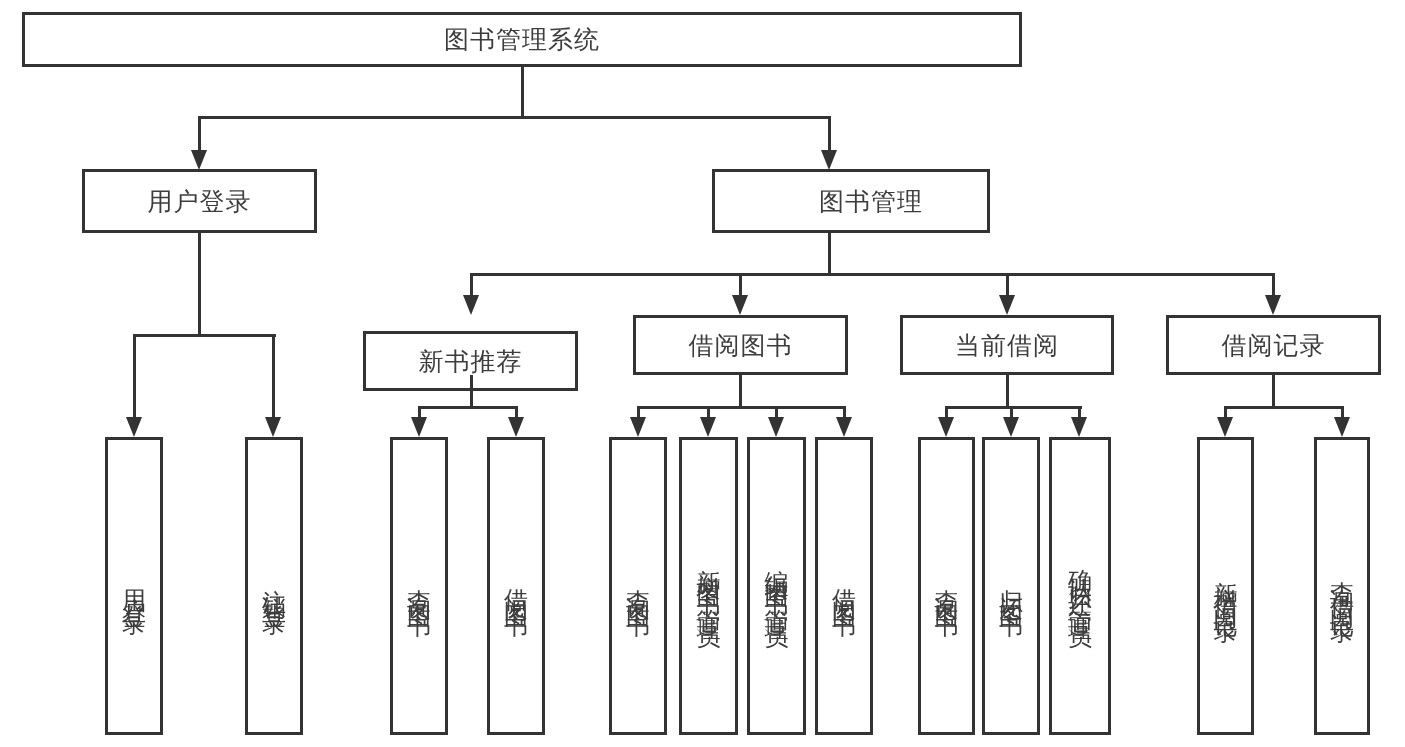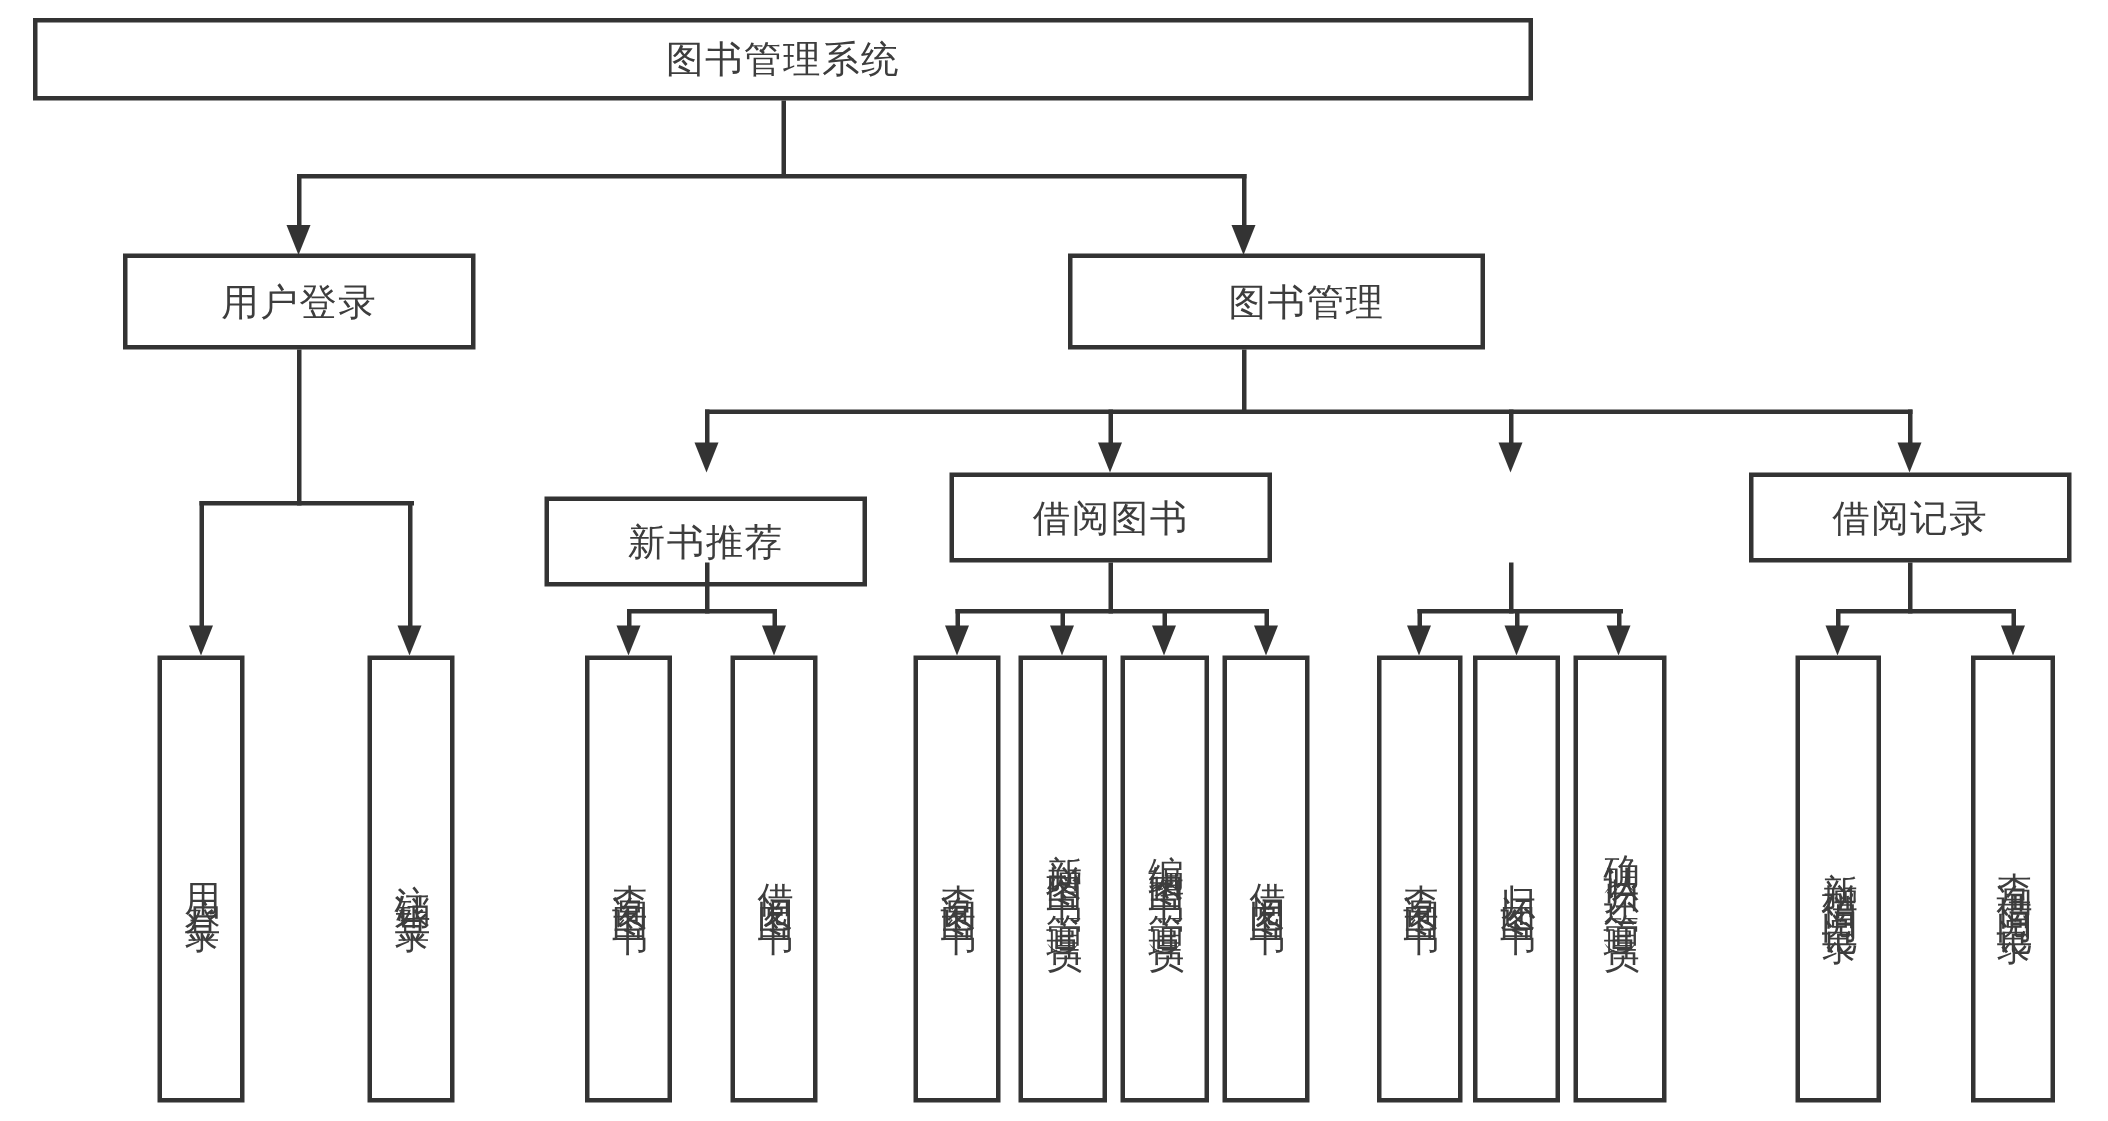--- a/index.html
+++ b/index.html
@@ -114,20 +114,23 @@
   <div class="box hbox b-l2-1">
     <span>图书管理</span>
   </div>
 
   <div class="box hbox b-l3-0">
     <span>新书推荐</span>
   </div>
   <div class="box hbox b-l3-1">
     <span>借阅图书</span>
   </div>
+  <div class="box hbox b-l3-2">
+    <span>当前借阅</span>
+  </div>
   <div class="box hbox b-l3-3">
     <span>借阅记录</span>
   </div>
 
   <div class="box vbox b-leaf b-lf-0">
     <span class="vtext">用户登录</span>
   </div>
   <div class="box vbox b-leaf b-lf-1">
     <span class="vtext">注销登录</span>
   </div>

